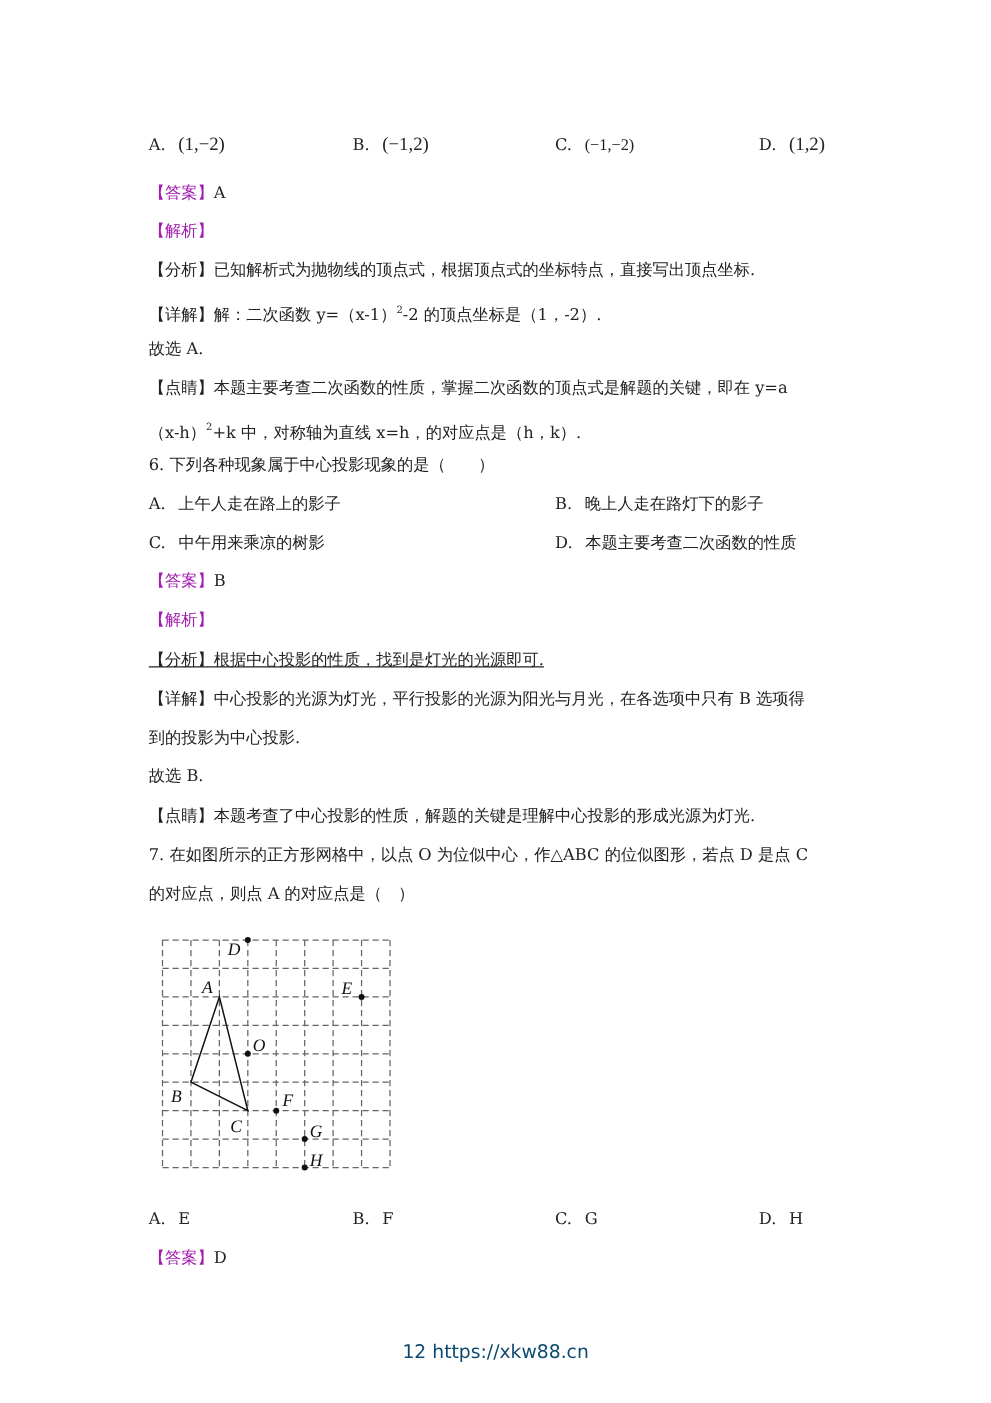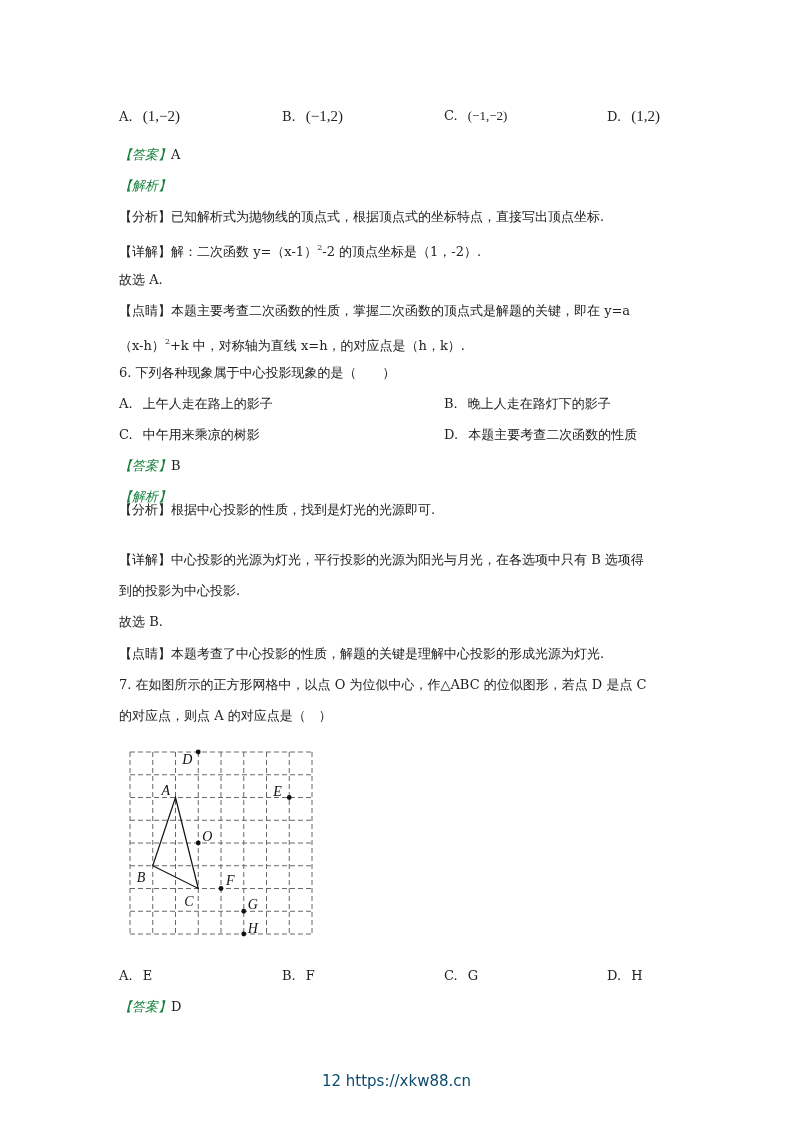--- a/index.html
+++ b/index.html
@@ -1,21 +1,21 @@
 <!DOCTYPE html>
 <html><head>
 <meta charset="utf-8">
 <style>
   html, body { margin: 0; padding: 0; background: #ffffff; }
   body { width: 793px; height: 1122px; position: relative; overflow: hidden;
          font-family: "DejaVu Serif", "Liberation Serif", serif; color: #222; }
   .line { position: absolute; left: 119px; font-size: 13px; line-height: 16px; white-space: nowrap; }
   .opt { position: absolute; font-size: 13px; line-height: 16px; white-space: nowrap; }
   .math { font-family: "Liberation Serif", "DejaVu Serif", serif; font-size: 15px; }
-  .tag { color: #15803d; font-style: italic; }
+  .tag { color: #a21caf; }
   .sup { font-size: 8px; vertical-align: 6px; }
   .footer { position: absolute; top: 1072px; left: 0; width: 793px; text-align: center;
             font-family: "DejaVu Sans", "Liberation Sans", sans-serif; font-size: 15px; color: #0c4a6e; }
   .figure { position: absolute; left: 120px; top: 740px; }
   .figure text { font-family: "Liberation Serif", "DejaVu Serif", serif; font-style: italic; font-size: 14px; fill: #111; }
 </style>
 </head>
 <body>
 
 <div class="opt" style="left:119px; top:108px;">
@@ -75,21 +75,21 @@
 <div class="opt" style="left:444px; top:427px;">
   <span>D.</span>
   <span style="margin-left:6px;">本题主要考查二次函数的性质</span>
 </div>
 <div class="line" style="top:458px;">
   <span class="tag">【答案】</span><span>B</span>
 </div>
 <div class="line" style="top:489px;">
   <span class="tag">【解析】</span>
 </div>
-<div class="line" style="top:502px;">
+<div class="line" style="top:521px;text-decoration:underline;">
   <span>【分析】</span><span>根据中心投影的性质，找到是灯光的光源即可.</span>
 </div>
 <div class="line" style="top:552px;">
   <span>【详解】</span><span>中心投影的光源为灯光，平行投影的光源为阳光与月光，在各选项中只有 B 选项得</span>
 </div>
 <div class="line" style="top:583px;">
   <span>到的投影为中心投影.</span>
 </div>
 <div class="line" style="top:614px;">
   <span>故选 B.</span>

